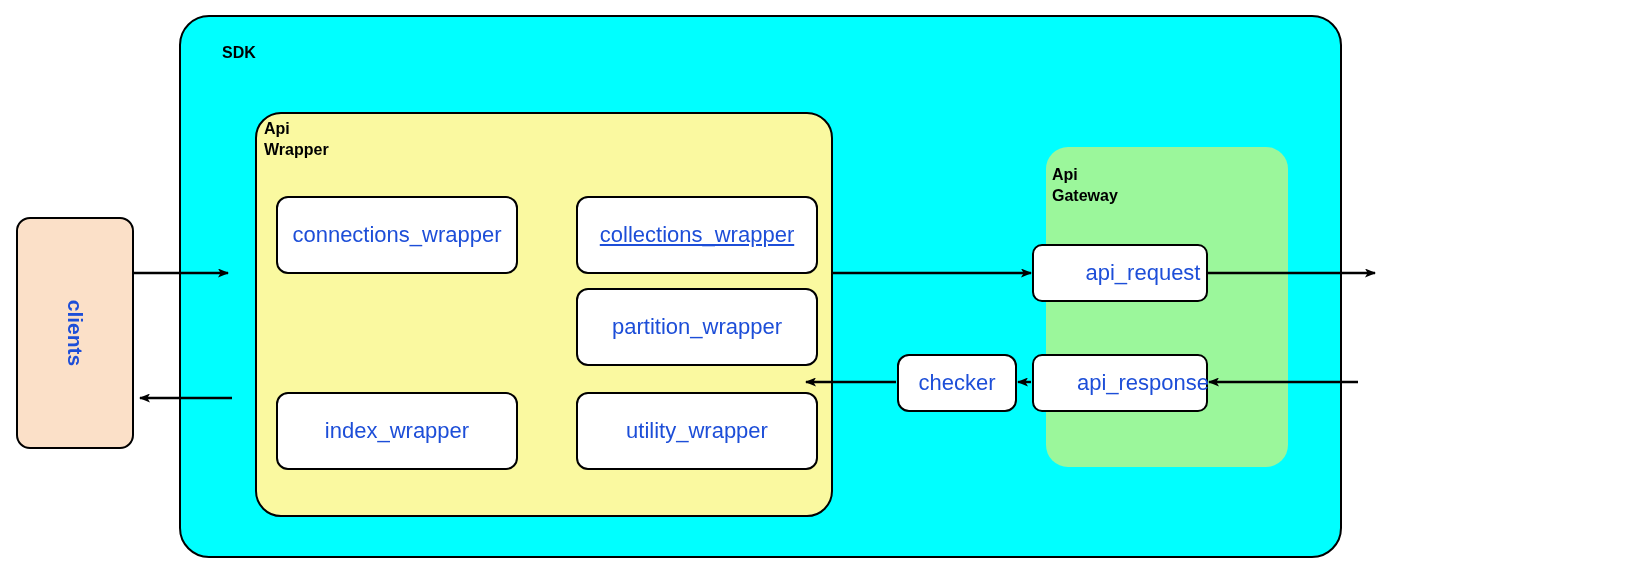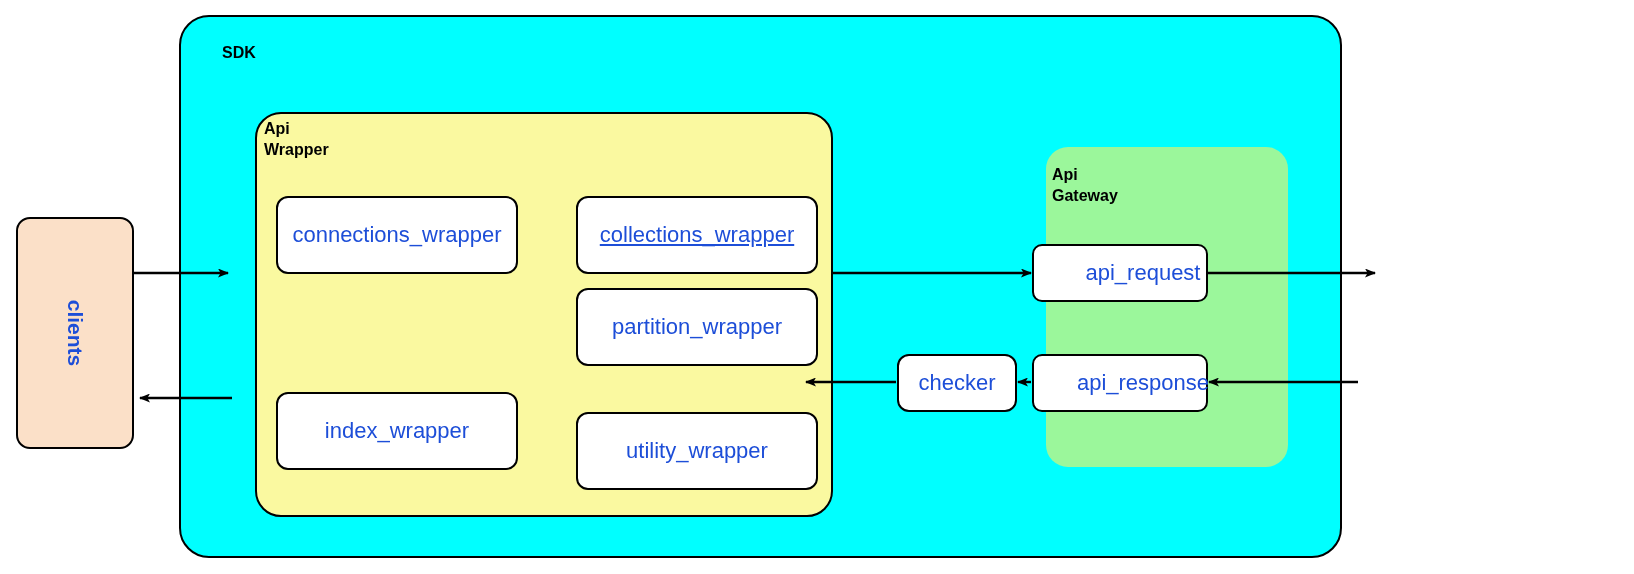--- a/index.html
+++ b/index.html
@@ -171,21 +171,21 @@
   <div class="node box wrapper-box" style="left:276px; top:392px;">
     <span>index_wrapper</span>
   </div>
 
   <div class="node box wrapper-box" style="left:576px; top:196px;text-decoration:underline;">
     <span>collections_wrapper</span>
   </div>
   <div class="node box wrapper-box" style="left:576px; top:288px;">
     <span>partition_wrapper</span>
   </div>
-  <div class="node box wrapper-box" style="left:576px; top:412px;">
+  <div class="node box wrapper-box" style="left:576px; top:392px;">
     <span>utility_wrapper</span>
   </div>
 
   <div id="checker-box" class="node box">
     <span>checker</span>
   </div>
 
   <div class="node box gateway-box" style="left:1032px; top:244px;">
     <span>api_request</span>
   </div>

